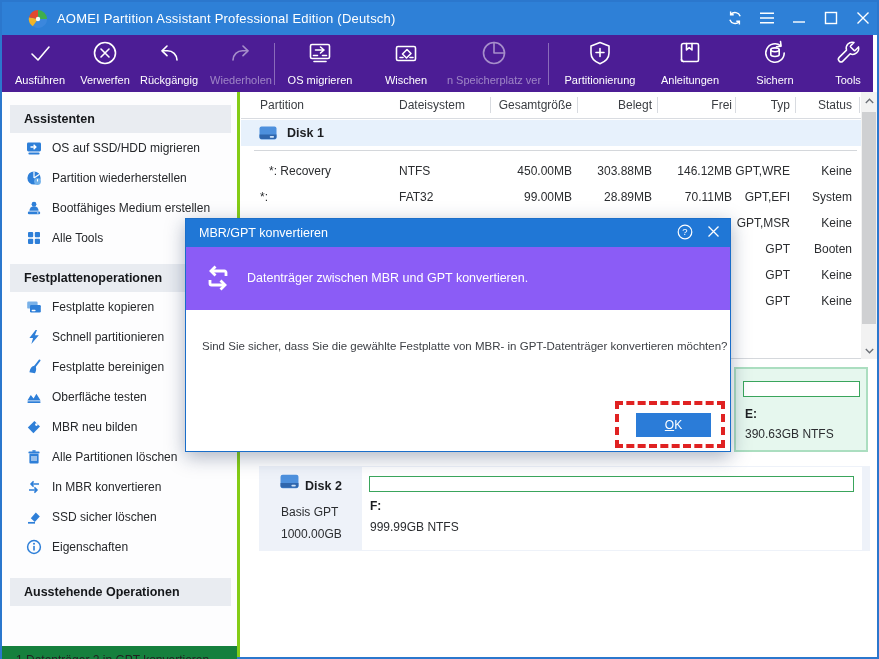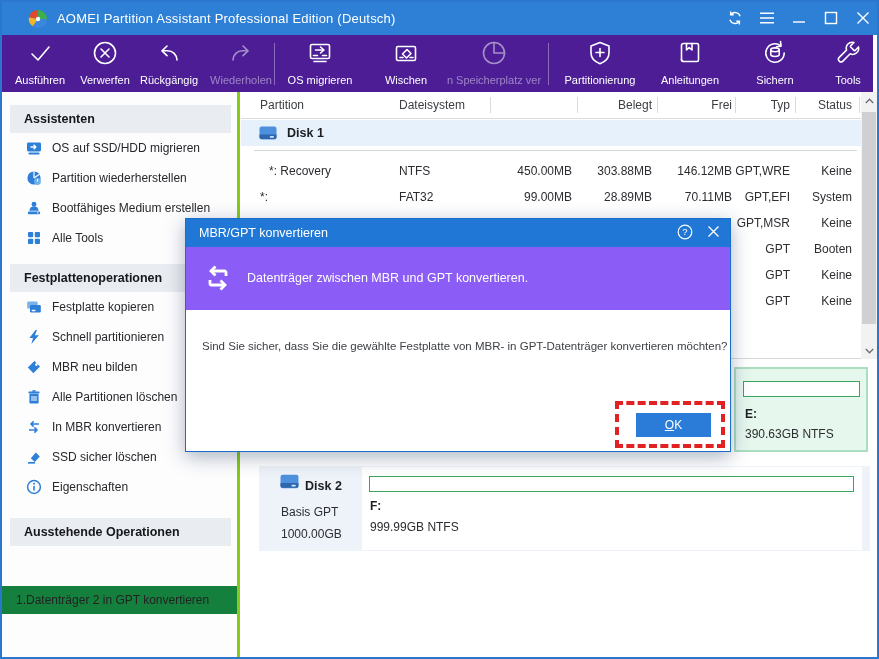--- a/index.html
+++ b/index.html
@@ -207,20 +207,34 @@
           <span>Festplatte kopieren</span>
         </div>
         <div class="sb-item">
           <span class="sb-ic"><svg viewBox="0 0 16 16">
               <path d="M9.6 1 L3.4 9 H7 L5.4 15 L12.8 6.2 H8.9 L11 1 Z" fill="#2e7fd8"></path>
             </svg></span>
           <span>Schnell partitionieren</span>
         </div>
         <div class="sb-item">
           <span class="sb-ic"><svg viewBox="0 0 16 16">
+              <path d="M13.6 1.4 L9 7.4" stroke="#2e7fd8" stroke-width="1.8" stroke-linecap="round"></path>
+              <path d="M9.4 6.8 c-2.9 -0.7 -5.2 1.5 -6 6.4 l5.6 1.1 c1.3 -2.4 1.7 -4.8 0.4 -7.5 z" fill="#2e7fd8"></path>
+            </svg></span>
+          <span>Festplatte bereinigen</span>
+        </div>
+        <div class="sb-item">
+          <span class="sb-ic"><svg viewBox="0 0 16 16">
+              <path d="M1.4 11.4 L4.8 6 7.6 9.4 10.4 4.8 14.6 11.4 Z" fill="#2e7fd8"></path>
+              <rect x="1.4" y="12.2" width="13.2" height="1.8" rx=".9" fill="#2e7fd8"></rect>
+            </svg></span>
+          <span>Oberfläche testen</span>
+        </div>
+        <div class="sb-item">
+          <span class="sb-ic"><svg viewBox="0 0 16 16">
               <path d="M1.8 8.6 L8.4 2 14 7.6 7.4 14.2 Z" fill="#2e7fd8"></path>
               <circle cx="10.4" cy="5.6" r="1.3" fill="#fff"></circle>
             </svg></span>
           <span>MBR neu bilden</span>
         </div>
         <div class="sb-item">
           <span class="sb-ic"><svg viewBox="0 0 16 16">
               <rect x="3.4" y="4.8" width="9.2" height="9.8" rx="1" fill="#2e7fd8"></rect>
               <rect x="2.4" y="2.6" width="11.2" height="1.8" rx=".9" fill="#2e7fd8"></rect>
               <rect x="6.4" y="1.2" width="3.2" height="1.6" fill="#2e7fd8"></rect>
@@ -250,20 +264,21 @@
           <span>Eigenschaften</span>
         </div>
         <div class="sb-header" style="margin-top: 16px;">Ausstehende Operationen</div>
         <div class="sb-pending">1.Datenträger 2 in GPT konvertieren</div>
       </div>
 
     <div class="main">
       <div class="thead" id="thead">
           <div class="th" style="left: 19px;">Partition</div>
           <div class="th" style="left: 158px;">Dateisystem</div>
+          <div class="th" style="left: 241px; width: 90px; text-align: right;">Gesamtgröße</div>
           <div class="th" style="left: 321px; width: 90px; text-align: right;">Belegt</div>
           <div class="th" style="left: 401px; width: 90px; text-align: right;">Frei</div>
           <div class="th" style="left: 469px; width: 80px; text-align: right;">Typ</div>
           <div class="th" style="left: 531px; width: 80px; text-align: right;">Status</div>
           <div class="th-sep" style="left: 249px;"></div>
           <div class="th-sep" style="left: 336px;"></div>
           <div class="th-sep" style="left: 416px;"></div>
           <div class="th-sep" style="left: 494px;"></div>
           <div class="th-sep" style="left: 554px;"></div>
           <div class="th-sep" style="left: 618px;"></div>

